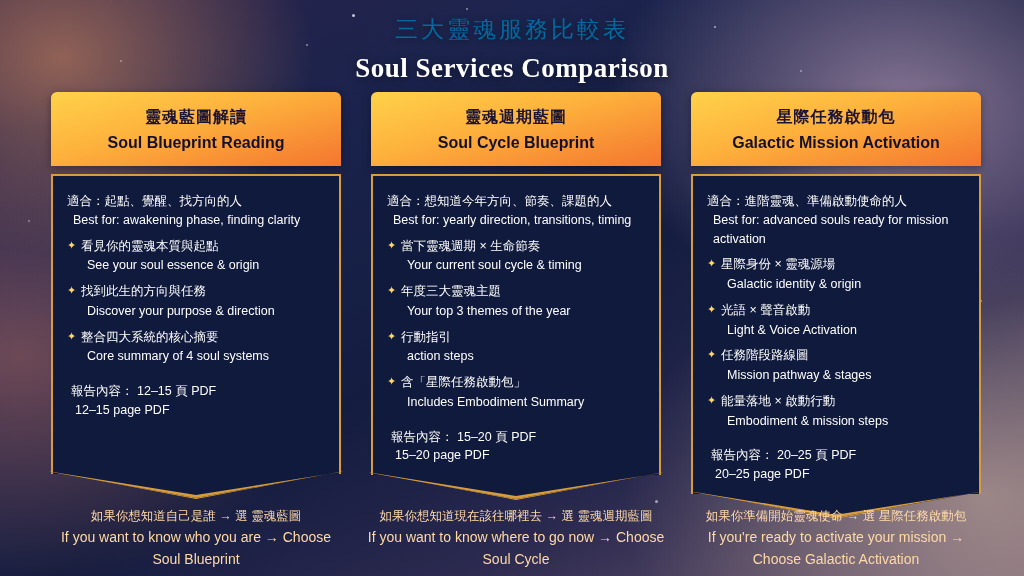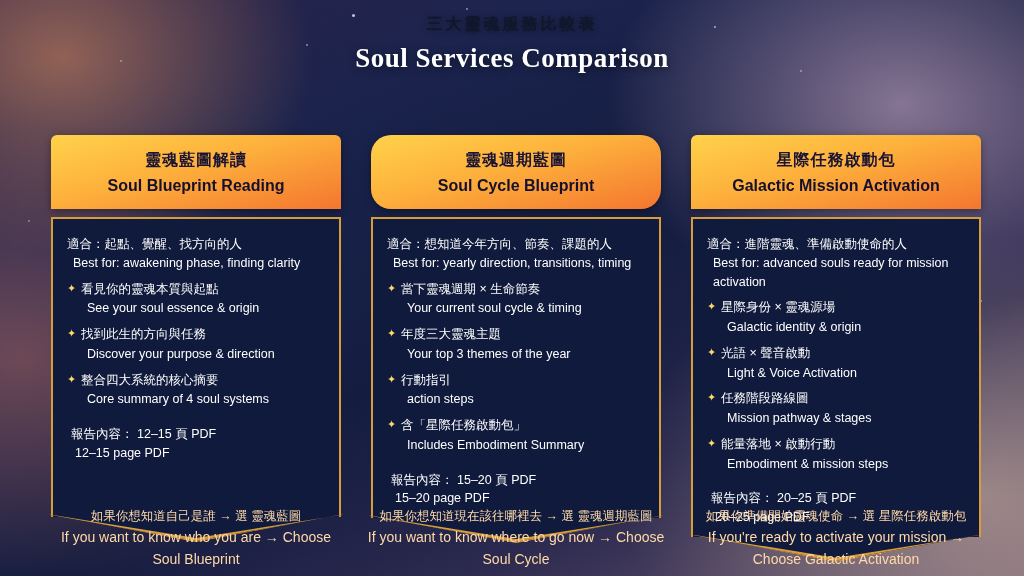--- a/index.html
+++ b/index.html
@@ -17,47 +17,47 @@
       radial-gradient(ellipse 500px 360px at 96% 86%, rgba(238,206,176,0.45), rgba(238,206,176,0) 72%),
       radial-gradient(ellipse 700px 420px at 50% 48%, rgba(20,30,66,0.65), rgba(20,30,66,0) 75%),
       linear-gradient(150deg, #2a2147 0%, #1d2550 28%, #141c3f 52%, #2d2a50 72%, #6b5a70 100%);
   }
   .stars { position:absolute; inset:0; pointer-events:none; }
   .star { position:absolute; background:#fff; border-radius:50%; opacity:.75; }
 
   
   .header { position:absolute; top:14px; left:0; width:100%; text-align:center; }
   .title-cn {
-    font-size:16px; color:#0f172a; letter-spacing:3px; font-weight:700;
+    font-size:23px; color:#0369a1; letter-spacing:3px; font-weight:400;
     text-shadow:0 1px 6px rgba(0,0,0,.45);
   }
   .title-en {
     margin-top:8px;
     font-family:"Liberation Serif", serif;
     font-size:27px; font-weight:bold; color:#ffffff; letter-spacing:.5px;
     text-shadow:0 2px 8px rgba(0,0,0,.5);
   }
 
   
-  .cards { position:absolute; top:92px; left:0; width:100%; height:400px;margin-top:43px; }
+  .cards { position:absolute; top:92px; left:0; width:100%; height:400px; }
   .card {
     position:absolute; width:290px; top:0;
   }
   .card.c0 { left:51px; }
   .card.c1 { left:371px; }
   .card.c2 { left:691px; }
 
   .card-head {
     height:74px; border-radius:6px 6px 0 0;
     display:flex; flex-direction:column; align-items:center; justify-content:center;
     text-align:center;
     box-shadow:0 2px 8px rgba(0,0,0,.35);
   }
   .c0 .card-head { background:linear-gradient(165deg,#ffd24a 0%,#fdb03c 45%,#f4762f 100%); }
-  .c1 .card-head { background:linear-gradient(165deg,#ffd24a 0%,#fdb03c 45%,#f4762f 100%);border-radius:20px; }
+  .c1 .card-head { background:linear-gradient(165deg,#ffd24a 0%,#fdb03c 45%,#f4762f 100%); }
   .c2 .card-head { background:linear-gradient(165deg,#ffd24a 0%,#fdb03c 45%,#f4762f 100%); }
 
   .head-cn { font-size:16px; font-weight:bold; color:#1b1433; letter-spacing:1px; }
   .head-en { margin-top:6px; font-size:16px; font-weight:bold; color:#15102b; }
 
   .card-body {
     position:relative;
     margin-top:8px;
     background:#101a3c;
     border:2px solid #d79c3c;

